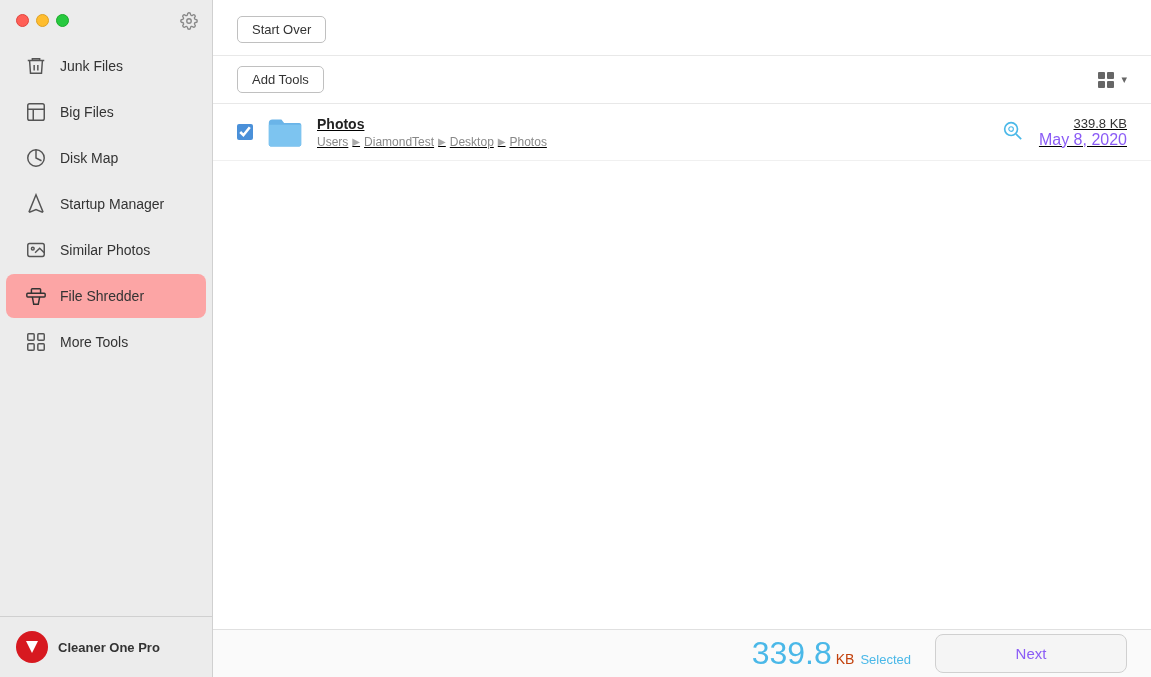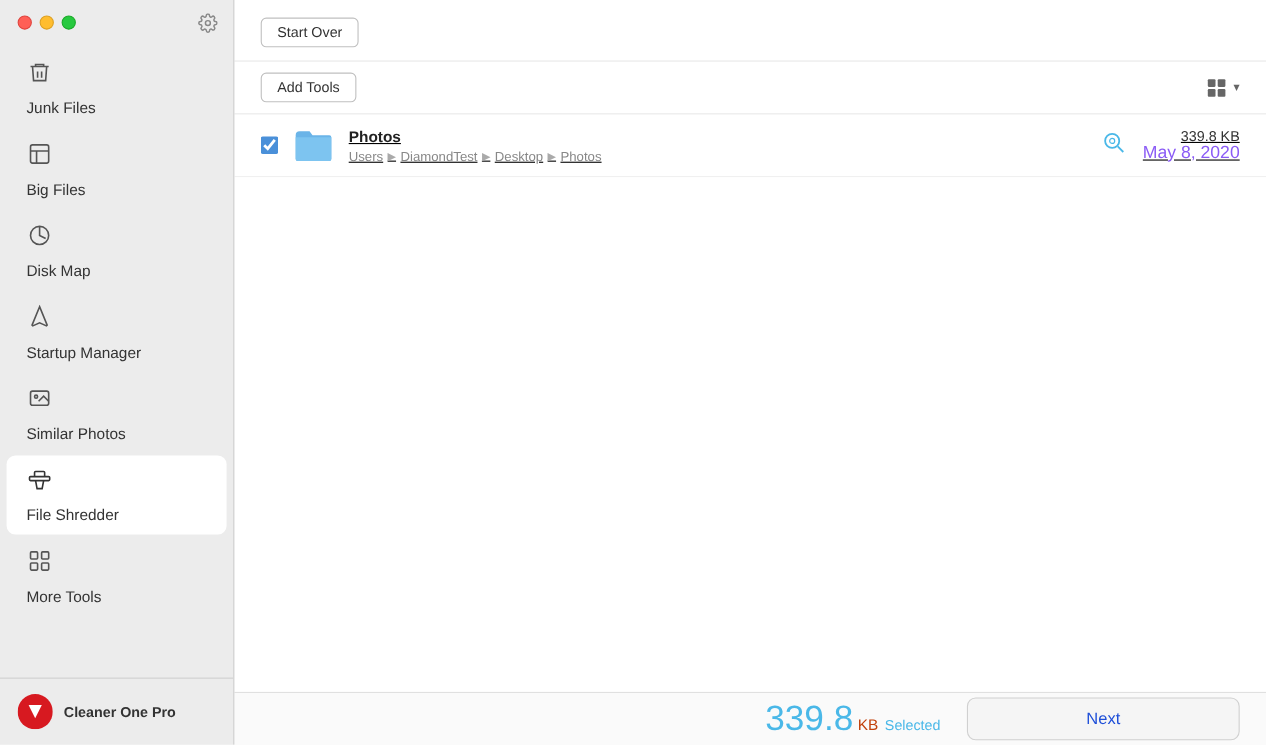--- a/index.html
+++ b/index.html
@@ -54,33 +54,32 @@
 
     .nav-items {
       display: flex;
       flex-direction: column;
       padding: 6px 0;
       flex: 1;
     }
 
     .nav-item {
       display: flex;
-      align-items: flex-start;
+      align-items: center;
       gap: 12px;
       padding: 10px 18px;
       cursor: pointer;
       border-radius: 8px;
       margin: 1px 6px;
       color: #333;
       font-size: 14px;
-      flex-direction: column;
     }
 
     .nav-item.active {
-      background: #ffffff;
+      background: #fca5a5;
     }
 
     .nav-icon {
       width: 24px;
       height: 24px;
       display: flex;
       align-items: center;
       justify-content: center;
       color: #555;
       flex-shrink: 0;
@@ -274,24 +273,24 @@
       font-size: 13px;
       color: #4ab8e8;
       margin-left: 2px;
     }
 
     .next-btn {
       background: #f5f5f5;
       border: 1px solid #d0d0d0;
       border-radius: 8px;
       padding: 10px 0;
-      width: 248px;
+      width: 192px;
       font-size: 15px;
       cursor: pointer;
-      color: #1d4ed8;
+      color: #8b5cf6;
       font-weight: 400;
     }
 
     
     .chevron-down {
       font-size: 11px;
       color: #666;
       margin-left: 2px;
     }
   </style>

